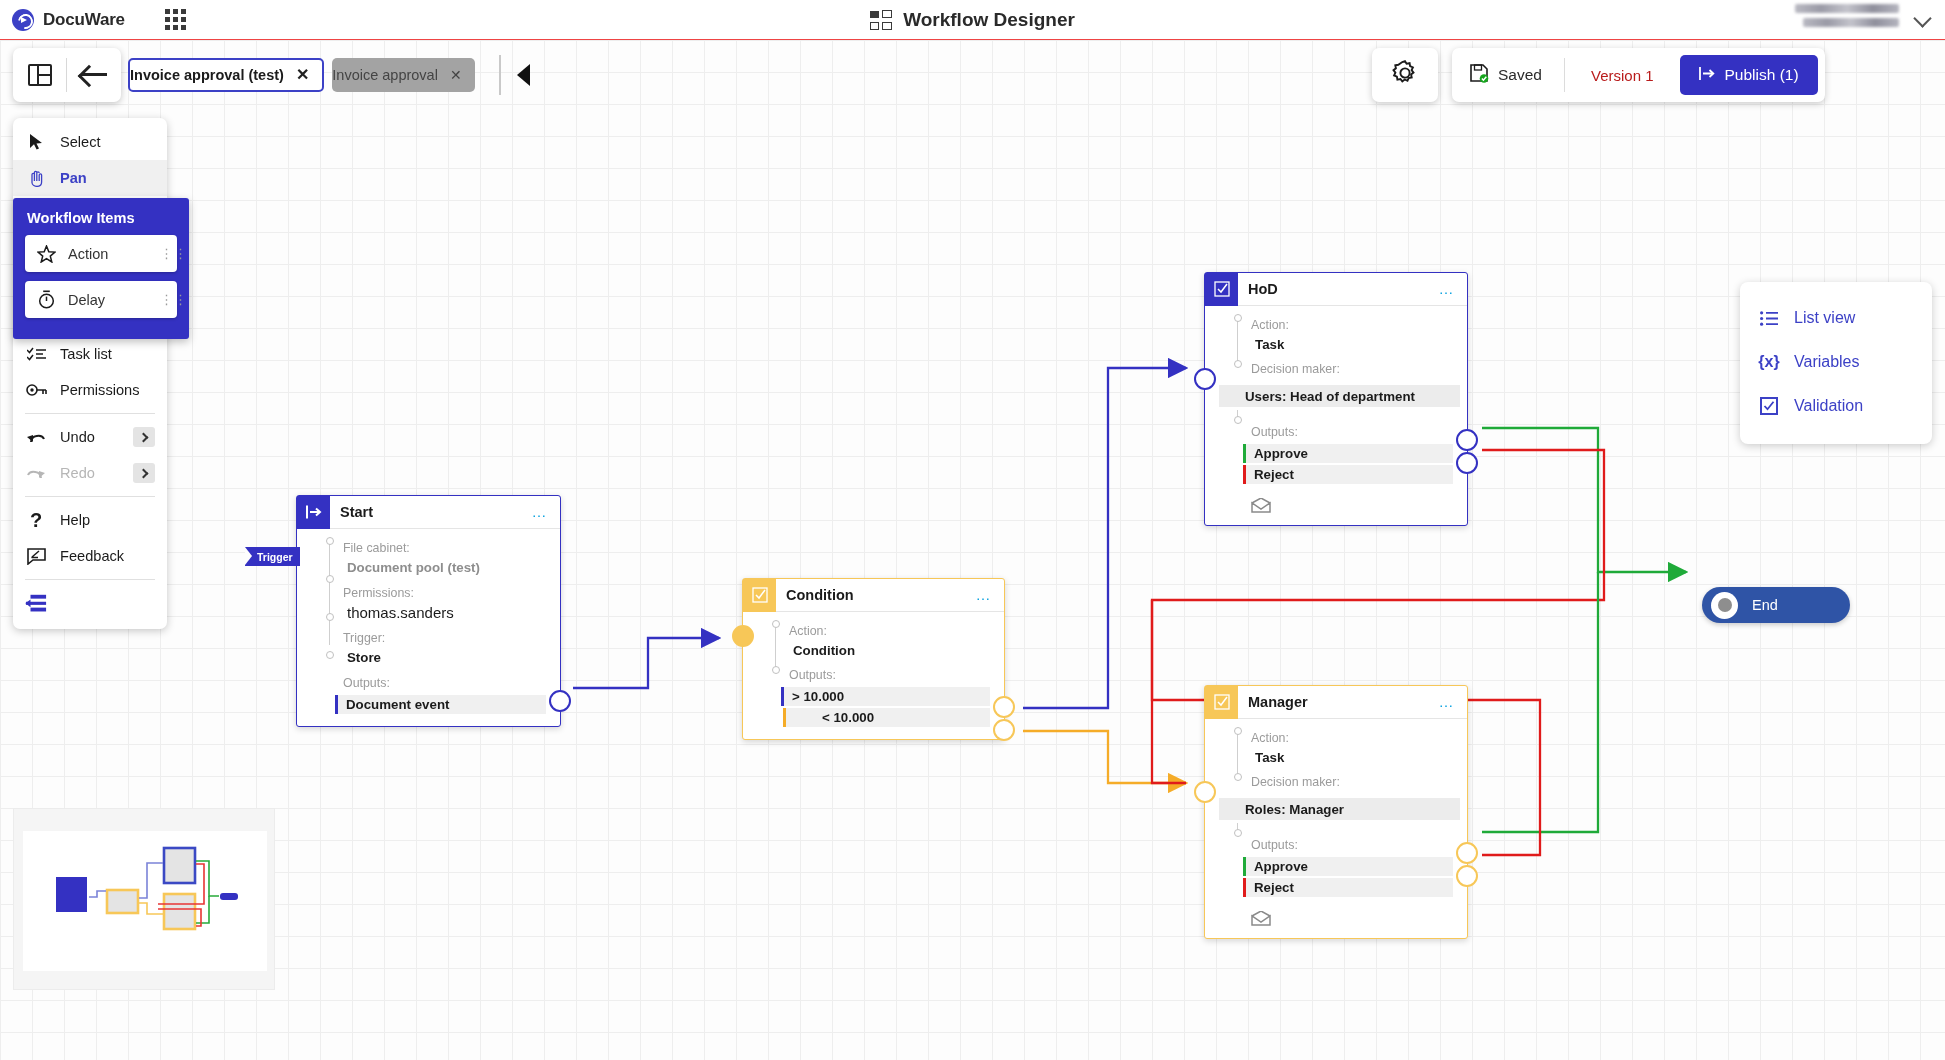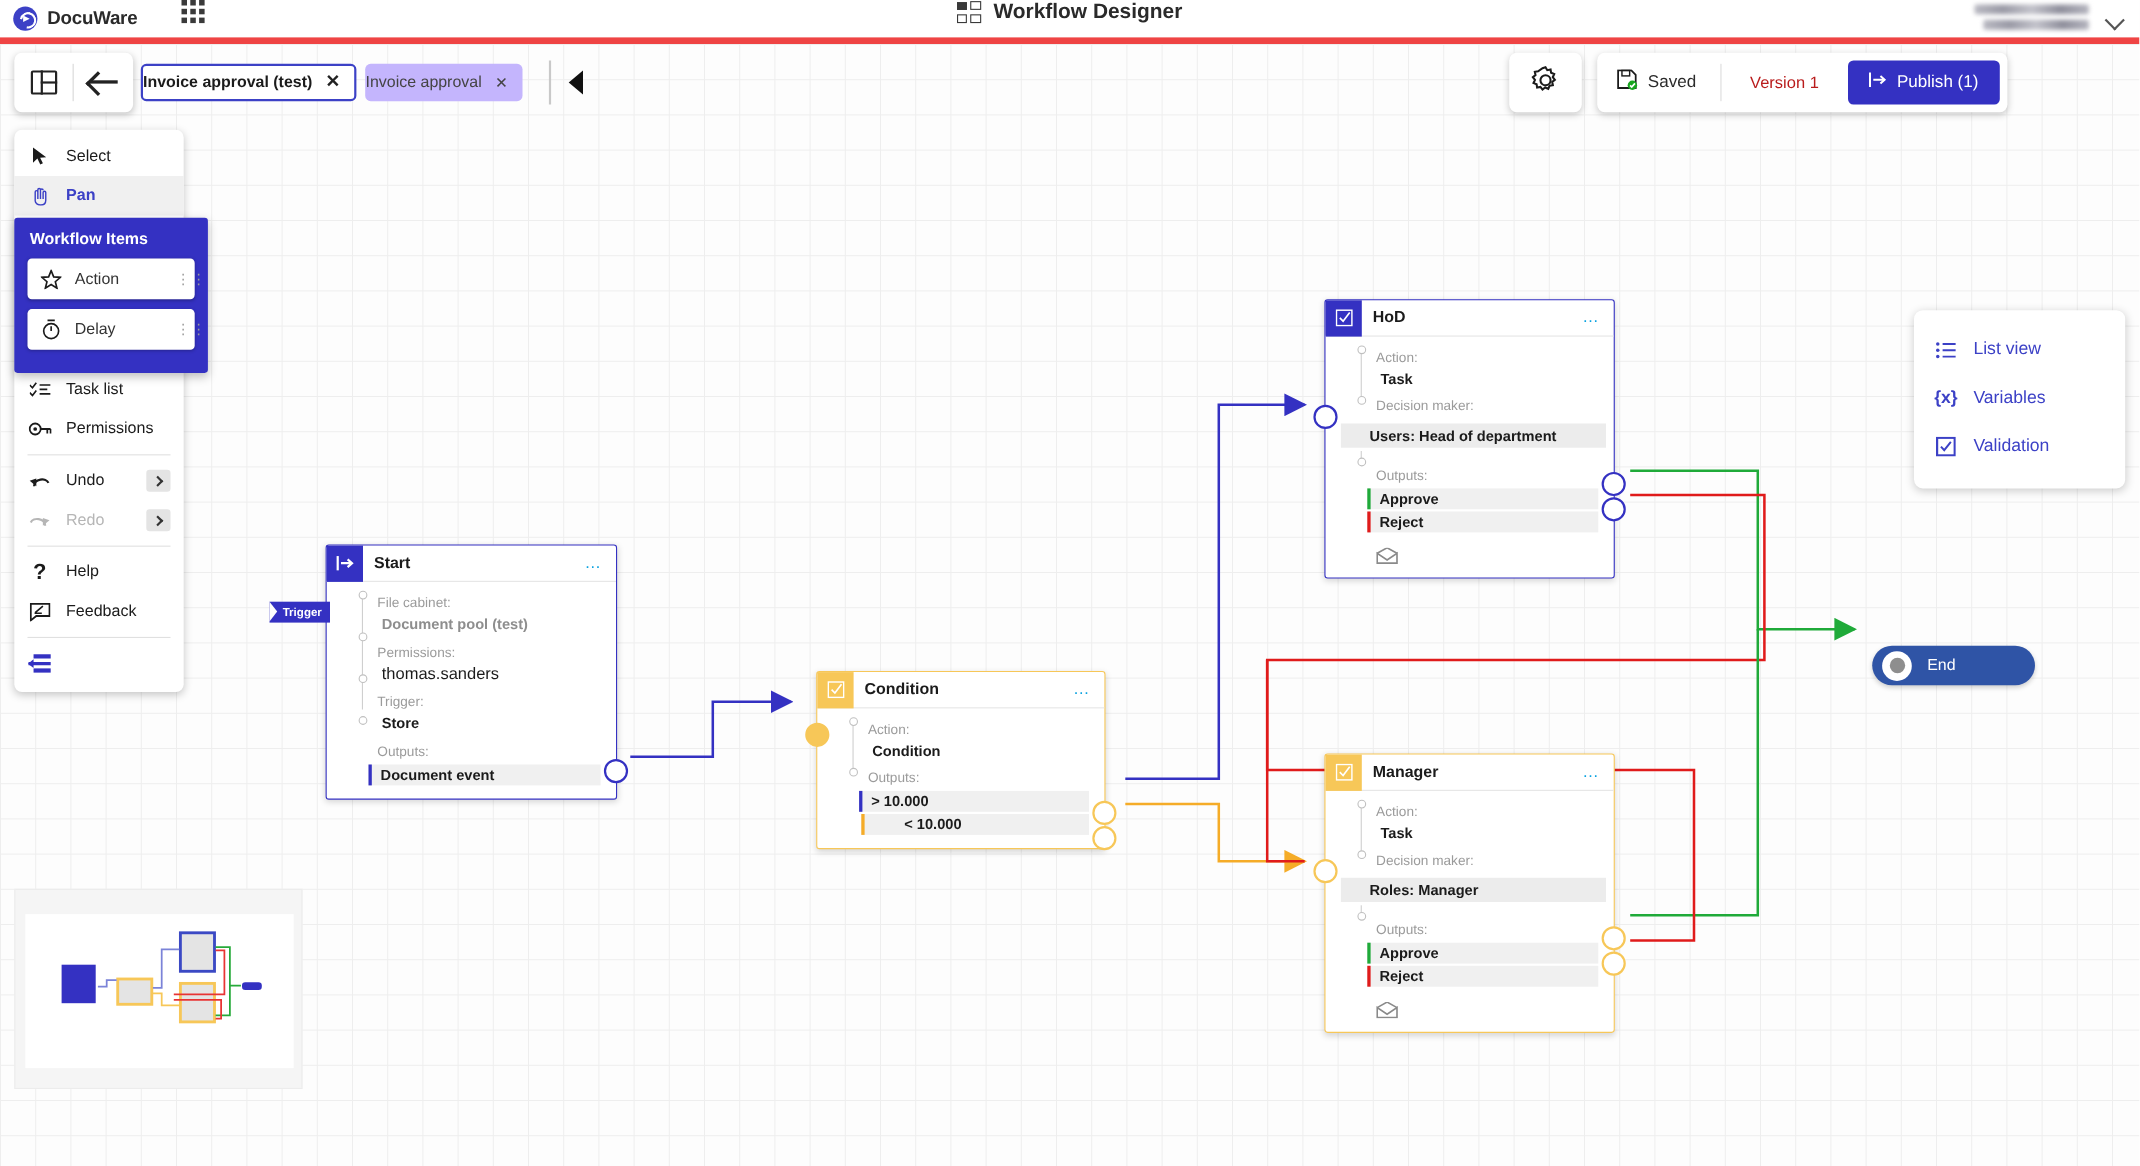--- a/index.html
+++ b/index.html
@@ -7,22 +7,22 @@
   body {
     font-family: "Liberation Sans", sans-serif;
     background:#ffffff;
     position:relative;
     -webkit-font-smoothing:antialiased;
   }
 
   
   #topbar {
     position:absolute; left:0; top:0; width:1945px; height:40px;
-    background:#ffffff; display:flex; z-index:60;
-    border-bottom:6px solid #ef4444;
+    background:#ffffff; display:flex; align-items:center; z-index:60;
+    border-bottom:1px solid #ef4444;
   }
   .dw-logo { display:flex; align-items:center; gap:9px; margin-left:12px; }
   .dw-mark { width:22px; height:22px; border-radius:50%; background:#3c41c6; position:relative; }
   .dw-mark:after {
     content:""; position:absolute; left:6px; top:5px; width:11px; height:11px;
     border:2.5px solid #fff; border-radius:50%; border-left-color:transparent; transform:rotate(-35deg);
   }
   .dw-mark:before {
     content:""; position:absolute; left:9px; top:8px; width:0; height:0;
     border-left:6px solid #fff; border-top:3.5px solid transparent; border-bottom:3.5px solid transparent; z-index:2;
@@ -70,21 +70,21 @@
   .arrow-left:after { content:""; position:absolute; left:0; top:8px; width:26px; height:3px; background:#222; }
   .arrow-left:before { content:""; position:absolute; left:0px; top:3px; width:13px; height:13px; border-left:3px solid #222; border-bottom:3px solid #222; transform:rotate(45deg); }
 
   
   #tabbar { position:absolute; left:128px; top:48px; height:54px; z-index:40; display:flex; align-items:center; gap:8px; }
   .tab {
     height:34px; display:flex; align-items:center; gap:12px; padding:0 13px 0 0;
     border-radius:5px; font-size:14.5px; cursor:pointer; white-space:nowrap;
   }
   .tab.active { background:#fff; border:2px solid #3c41c6; color:#1b1b1b; font-weight:bold; }
-  .tab.inactive { background:#c4b5fd; color:#444; }
+  .tab.inactive { background:#a3a3a3; color:#444; }
   .tab .x { font-size:16px; line-height:1; color:#222; }
   .tab.inactive .x { font-size:14px; color:#444; }
   #tab-collapse { margin-left:16px; display:flex; align-items:center; height:40px; }
   #tab-collapse .bar { width:2px; height:40px; background:#c9c9c9; margin-right:16px; }
   .tri-left { width:0;height:0;border-top:11px solid transparent;border-bottom:11px solid transparent;border-right:13px solid #111; cursor:pointer; }
 
   
   #leftmenu {
     position:absolute; left:13px; top:118px; width:154px;
     background:#fff; border-radius:7px; box-shadow:0 2px 8px rgba(0,0,0,.22);
@@ -156,21 +156,21 @@
   .outrow { background:#f0f0f0; height:19px; display:flex; align-items:center; margin:2px 14px 0 38px; position:relative;}
   .outrow .bar { position:absolute; left:0; top:0; bottom:0; width:3.4px; }
   .outrow .txt { font-size:13.3px; font-weight:bold; color:#1b1b1b; padding-left:11px; }
   .rail { position:absolute; left:32px; width:1px; background:#cfcfcf; }
   .dot { position:absolute; left:28.5px; width:8px;height:8px;border-radius:50%;border:1px solid #c0c0c0;background:#fff; }
   .env { width:20px;height:15px; margin:14px 0 0 46px; }
   .port { position:absolute; width:22px; height:22px; border-radius:50%; background:#fff; z-index:25; }
 
   #node-start { left:296px; top:455px; width:265px; border:1.6px solid #3431c2;}
   #node-start .hdr .sq { background:#3431c2; }
-  #node-cond { left:742px; top:570px; width:263px; border:1.6px solid #f7c758;}
+  #node-cond { left:742px; top:538px; width:263px; border:1.6px solid #f7c758;}
   #node-cond .hdr .sq { background:#f7c758; }
   #node-hod  { left:1204px; top:232px; width:264px; border:1.6px solid #3431c2;}
   #node-hod .hdr .sq { background:#3431c2; }
   #node-mgr  { left:1204px; top:645px; width:264px; border:1.6px solid #f7c758;}
   #node-mgr .hdr .sq { background:#f7c758; }
 
   #node-end {
     position:absolute; left:1702px; top:547px; width:148px; height:36px; background:#2f54a6;
     border-radius:18px; z-index:22; display:flex; align-items:center; padding-left:9px; gap:14px;
     box-shadow:0 2px 5px rgba(0,0,0,.2);

